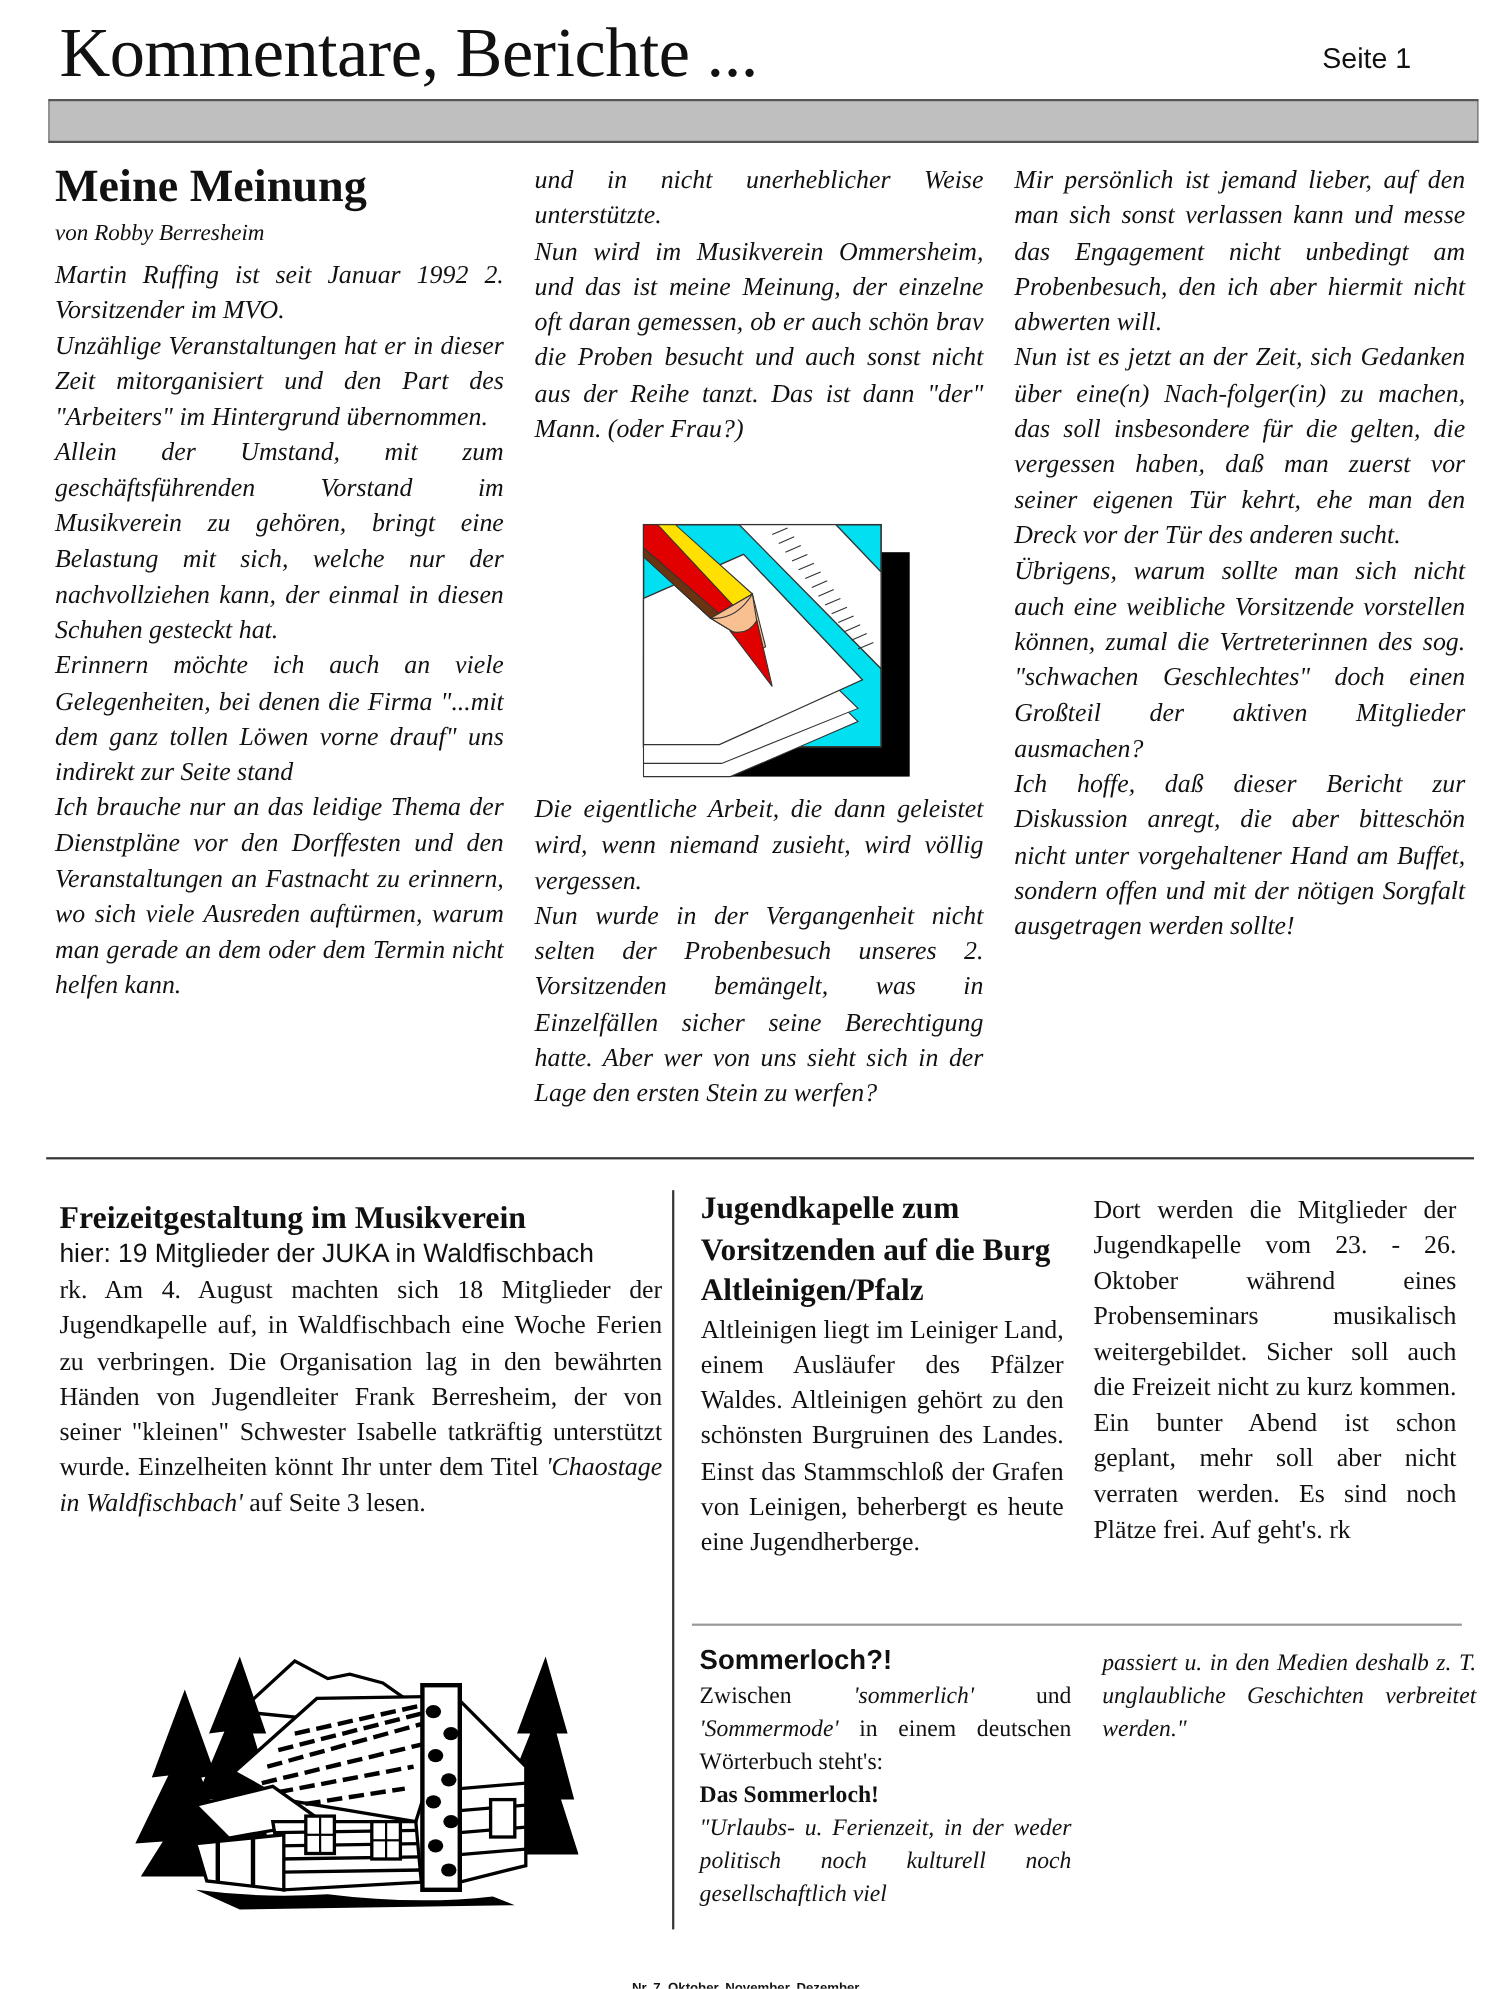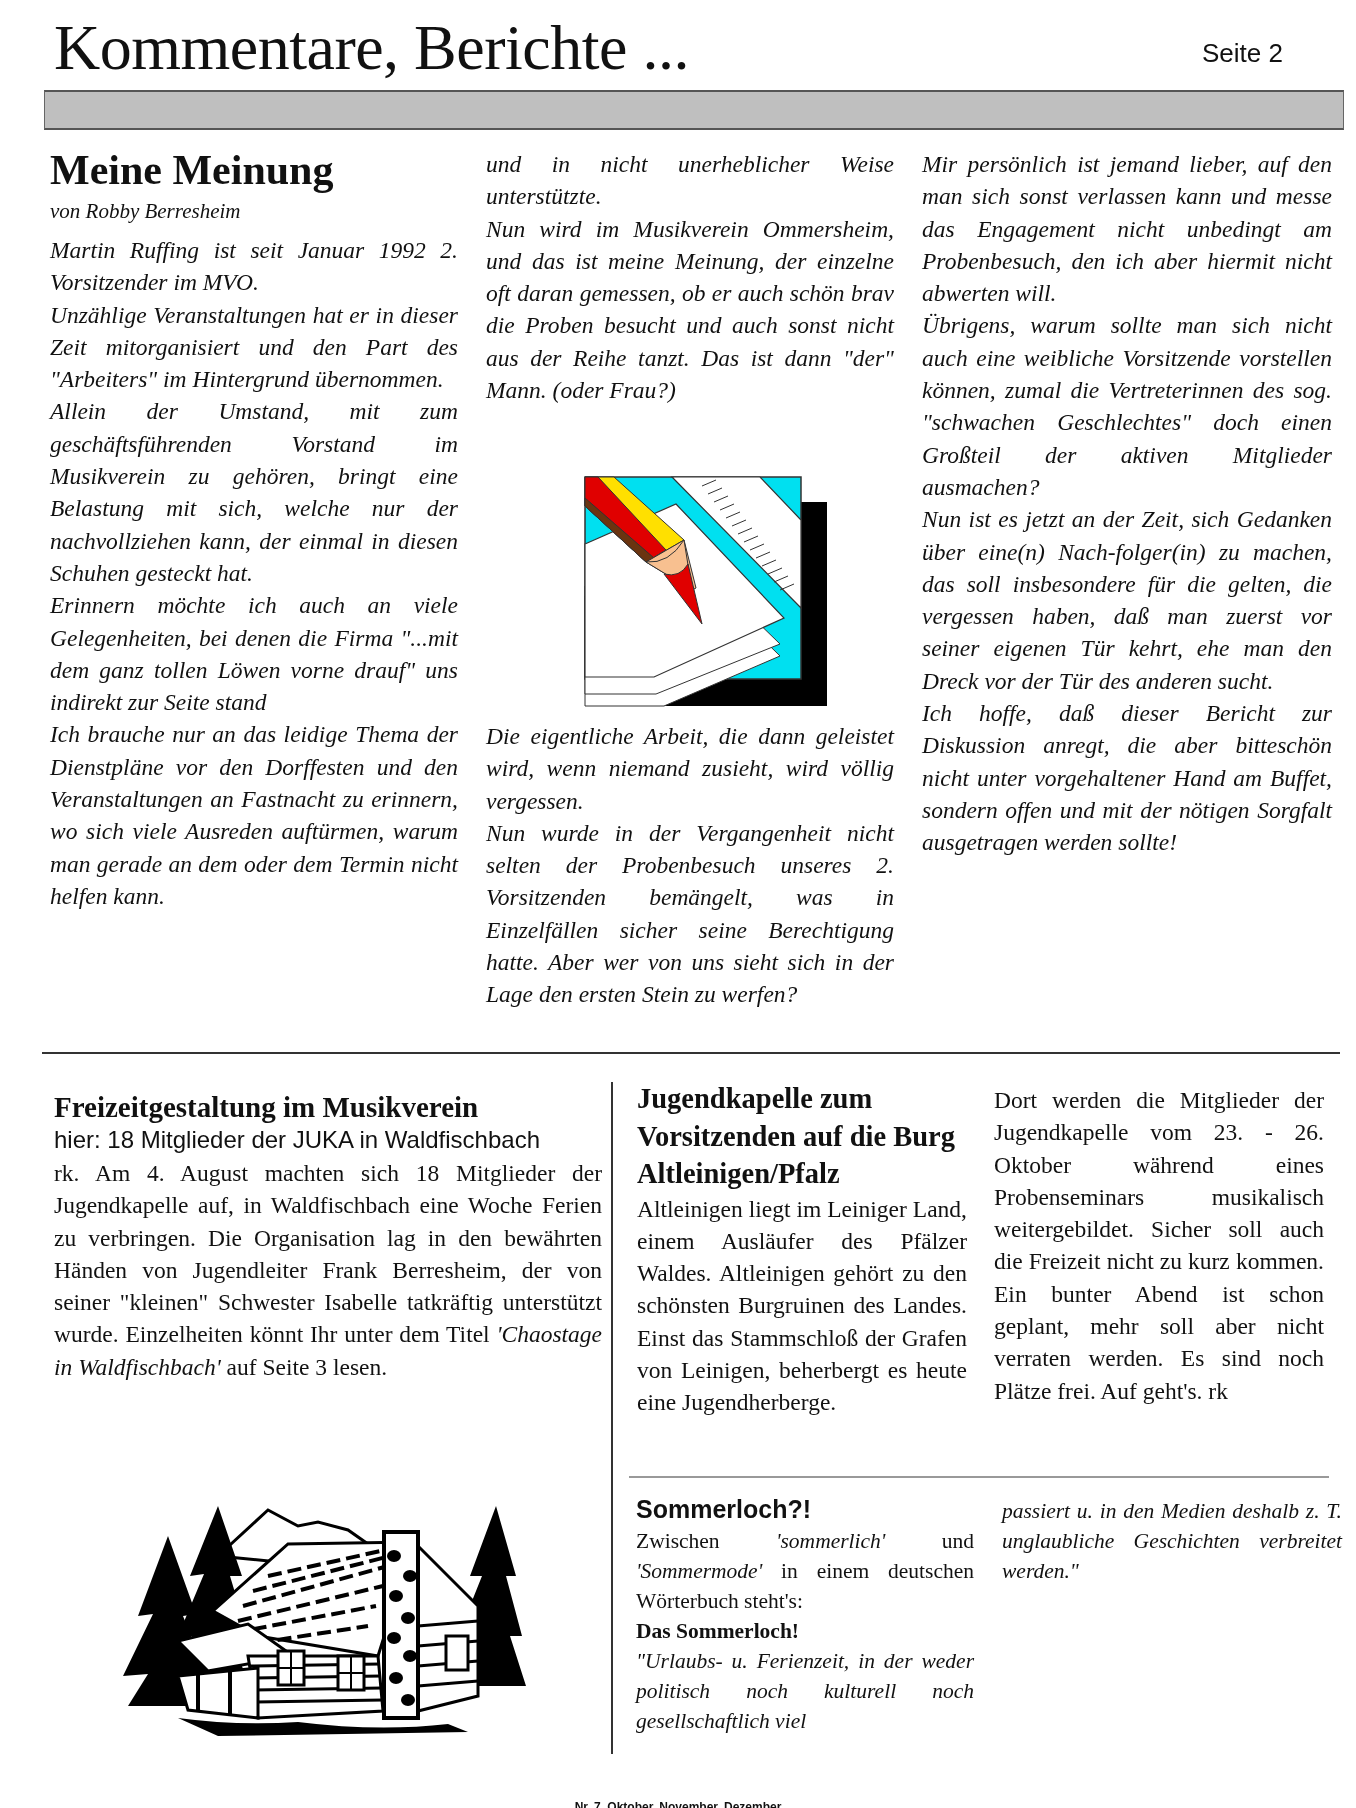--- a/index.html
+++ b/index.html
@@ -44,21 +44,21 @@
   #h-sommer { font-family: "Liberation Sans", sans-serif; font-size: 25px; line-height: 30px; margin: 0 0 2px 0; text-align: left; }
   #sommer2 { left: 1002px; top: 1496px; width: 340px; }
   .bold { font-weight: bold; }
 
   #footer { position: absolute; left: 0; width: 1356px; top: 1800px; text-align: center; font-family: "Liberation Sans", sans-serif; font-weight: bold; font-size: 12px; line-height: 14px; }
 </style>
 </head>
 <body>
 
 <div id="page-title">Kommentare, Berichte ...</div>
-<div id="page-number">Seite 2</div>
+<div id="page-number">Seite 1</div>
 <div id="header-bar"></div>
 
 <div id="col1" class="col">
   <h2 id="h-meine">Meine Meinung</h2>
   <p id="byline">von Robby Berresheim</p>
   <p class="para body-it">Martin Ruffing  ist seit  Januar 1992 2. Vorsitzender im MVO.</p>
   <p class="para body-it">Unzählige Veranstaltungen hat er in dieser Zeit mitorganisiert und den Part des "Arbeiters" im Hintergrund übernommen.</p>
   <p class="para body-it">Allein der Umstand, mit zum geschäftsführenden Vorstand im Musikverein zu gehören, bringt eine Belastung mit sich, welche nur der nachvollziehen kann, der einmal in diesen Schuhen gesteckt hat.</p>
   <p class="para body-it">Erinnern möchte ich auch an viele Gelegenheiten, bei denen die Firma "...mit dem ganz tollen Löwen vorne drauf" uns indirekt zur Seite stand</p>
   <p class="para body-it">Ich brauche nur an das leidige Thema der Dienstpläne vor den Dorffesten und den Veranstaltungen an Fastnacht zu erinnern, wo sich viele Ausreden auftürmen, warum man gerade an dem oder dem Termin nicht helfen kann.</p>
@@ -105,32 +105,32 @@
   </svg>
 </div>
 
 <div id="col2b" class="col">
   <p class="para body-it">Die eigentliche Arbeit, die dann geleistet wird, wenn niemand zusieht, wird völlig vergessen.</p>
   <p class="para body-it">Nun wurde in der Vergangenheit nicht selten  der Probenbesuch unseres 2. Vorsitzenden bemängelt, was in Einzelfällen sicher seine Berechtigung hatte. Aber wer von uns sieht sich in der Lage den ersten Stein zu werfen?</p>
 </div>
 
 <div id="col3" class="col">
   <p class="para body-it">Mir persönlich ist jemand lieber, auf den man sich sonst verlassen kann und messe das Engagement nicht unbedingt am Probenbesuch, den ich aber hiermit nicht abwerten will.</p>
+  <p class="para body-it">Nun ist es jetzt an der Zeit, sich Gedanken über eine(n) Nach-folger(in) zu machen, das soll insbesondere für die gelten, die vergessen haben, daß man zuerst vor seiner eigenen Tür kehrt, ehe man den Dreck vor der Tür des anderen sucht.</p>
   <p class="para body-it">Übrigens, warum sollte man sich nicht auch eine weibliche Vorsitzende vorstellen können, zumal die Vertreterinnen des sog. "schwachen Geschlechtes" doch einen Großteil der aktiven Mitglieder ausmachen?</p>
-  <p class="para body-it">Nun ist es jetzt an der Zeit, sich Gedanken über eine(n) Nach-folger(in) zu machen, das soll insbesondere für die gelten, die vergessen haben, daß man zuerst vor seiner eigenen Tür kehrt, ehe man den Dreck vor der Tür des anderen sucht.</p>
   <p class="para body-it">Ich hoffe, daß dieser Bericht zur Diskussion anregt, die aber bitteschön nicht unter vorgehaltener Hand am Buffet, sondern offen und mit der nötigen Sorgfalt ausgetragen werden sollte!</p>
 </div>
 
 <div id="divider-main"></div>
 <div id="divider-vert"></div>
 <div id="divider-sub"></div>
 
 <div id="freizeit" class="col">
   <h2 id="h-freizeit">Freizeitgestaltung im Musikverein</h2>
-  <p id="sub-freizeit">hier: 18 Mitglieder der JUKA in Waldfischbach</p>
+  <p id="sub-freizeit">hier: 19 Mitglieder der JUKA in Waldfischbach</p>
   <p class="para body-rm"><span>rk. Am 4. August machten sich 18 Mitglieder der Jugendkapelle auf, in Waldfischbach eine Woche Ferien zu verbringen. Die Organisation lag in den bewährten Händen von Jugendleiter Frank Berresheim, der von seiner "kleinen" Schwester Isabelle tatkräftig unterstützt wurde. Einzelheiten könnt Ihr unter dem Titel </span><span class="it">'Chaostage in Waldfischbach'</span><span> auf Seite 3 lesen.</span></p>
 </div>
 
 <div id="cabin-graphic">
   <svg width="408" height="244" viewBox="0 0 408 244">
 
     <path d="M100,60 L150,14 L180,30 L200,26 L230,34 L250,48 L200,70 Z" fill="#fff" stroke="#000" stroke-width="3"></path>
 
     <path d="M50,40 L20,120 L35,118 L5,180 L30,178 L10,210 L90,210 L70,170 L85,170 L65,120 L78,118 Z" fill="#000"></path>
     <path d="M100,10 L72,80 L86,78 L60,140 L80,140 L60,190 L130,190 L115,140 L130,140 L112,80 L124,80 Z" fill="#000"></path>

